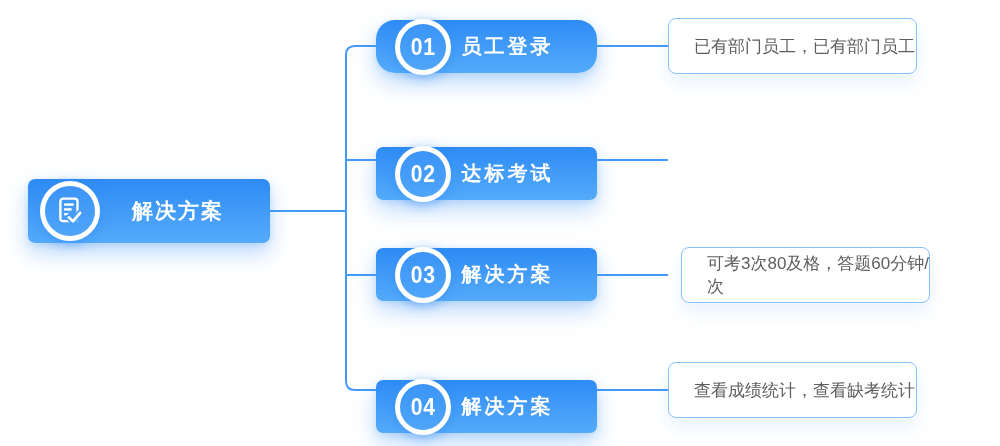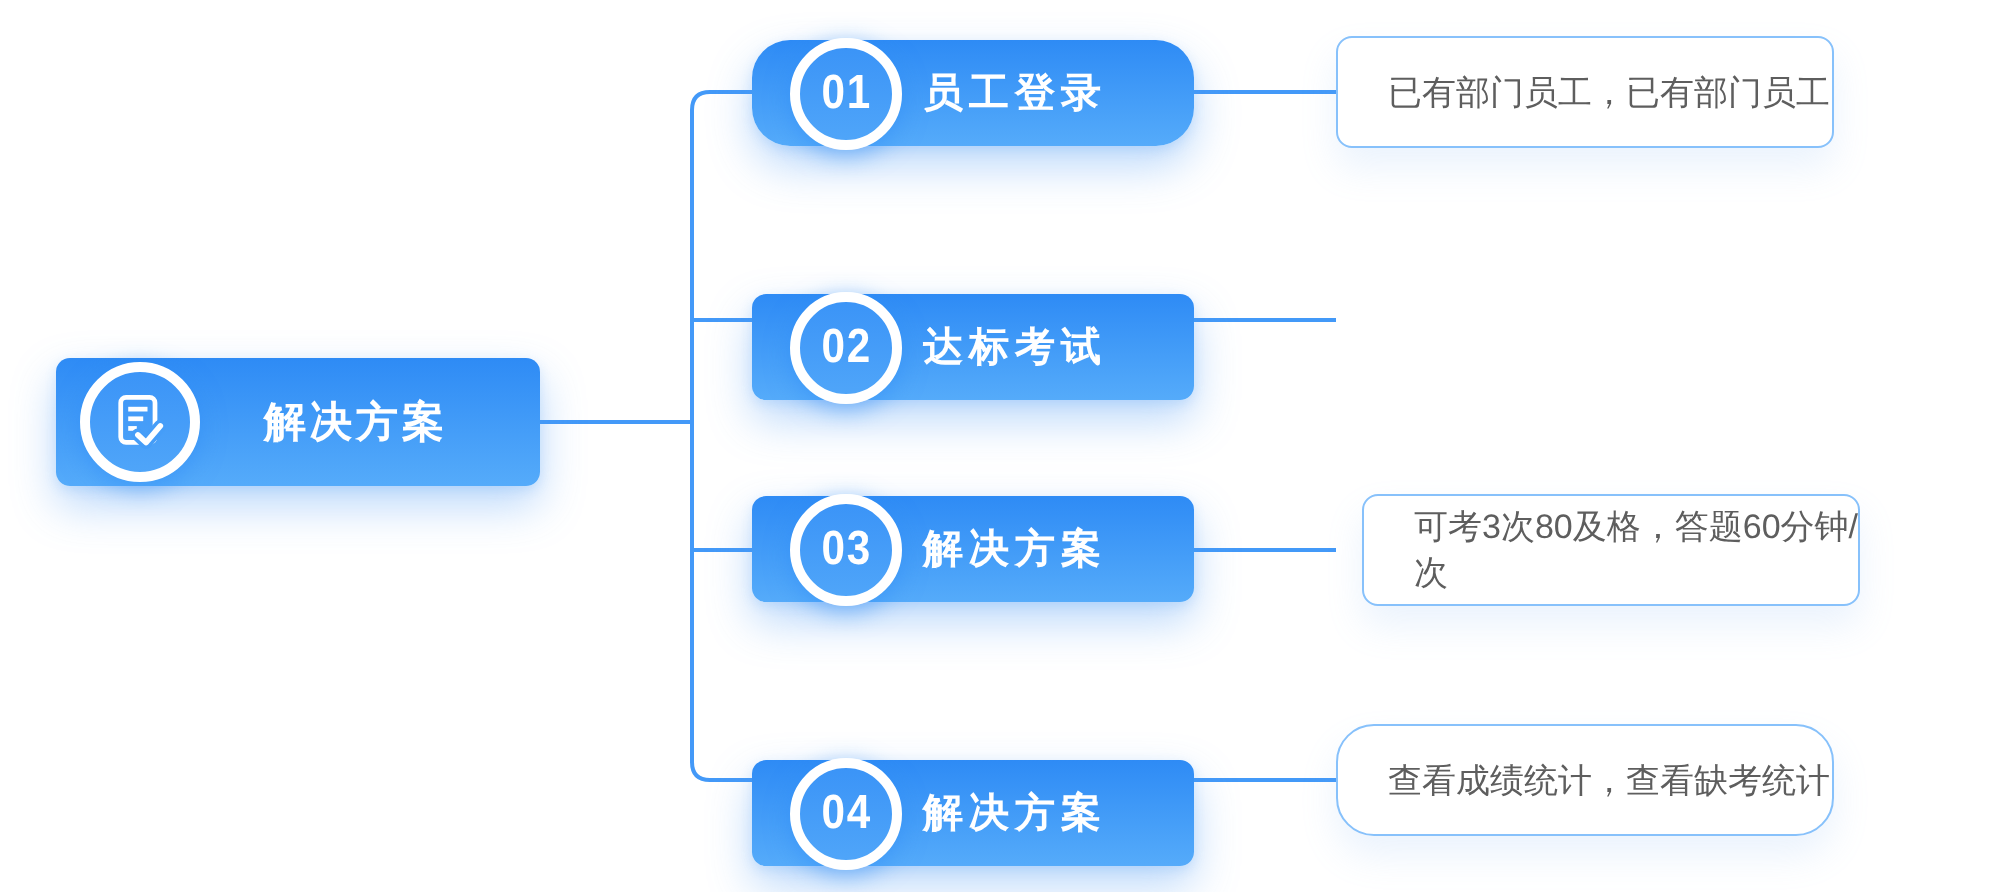--- a/index.html
+++ b/index.html
@@ -49,21 +49,21 @@
   .stepnode .nodelabel{font-size:20px;letter-spacing:3px;padding-left:42px;}
 
   
   .desc{
     position:absolute;left:668px;width:249px;height:56px;z-index:1;
     background:#ffffff;border:1px solid var(--desc-border);border-radius:8px;
     display:flex;align-items:center;padding-left:25px;
     color:var(--desc-text);font-size:17px;
     box-shadow:0 10px 18px rgba(130,180,245,.16);
   }
-  .desc.d0{top:18px;} .desc.d1{top:132px;} .desc.d2{top:247px;margin-left:13px;} .desc.d3{top:362px;border-radius:19px;}
+  .desc.d0{top:18px;} .desc.d1{top:132px;} .desc.d2{top:247px;margin-left:13px;} .desc.d3{top:362px;}
 
   .docicon{display:block;}
 </style>
 </head>
 <body>
 
 <div class="stage">
 
   <svg class="wires" viewBox="0 0 1000 446">
     <path d="M248 211 L346 211"></path>

